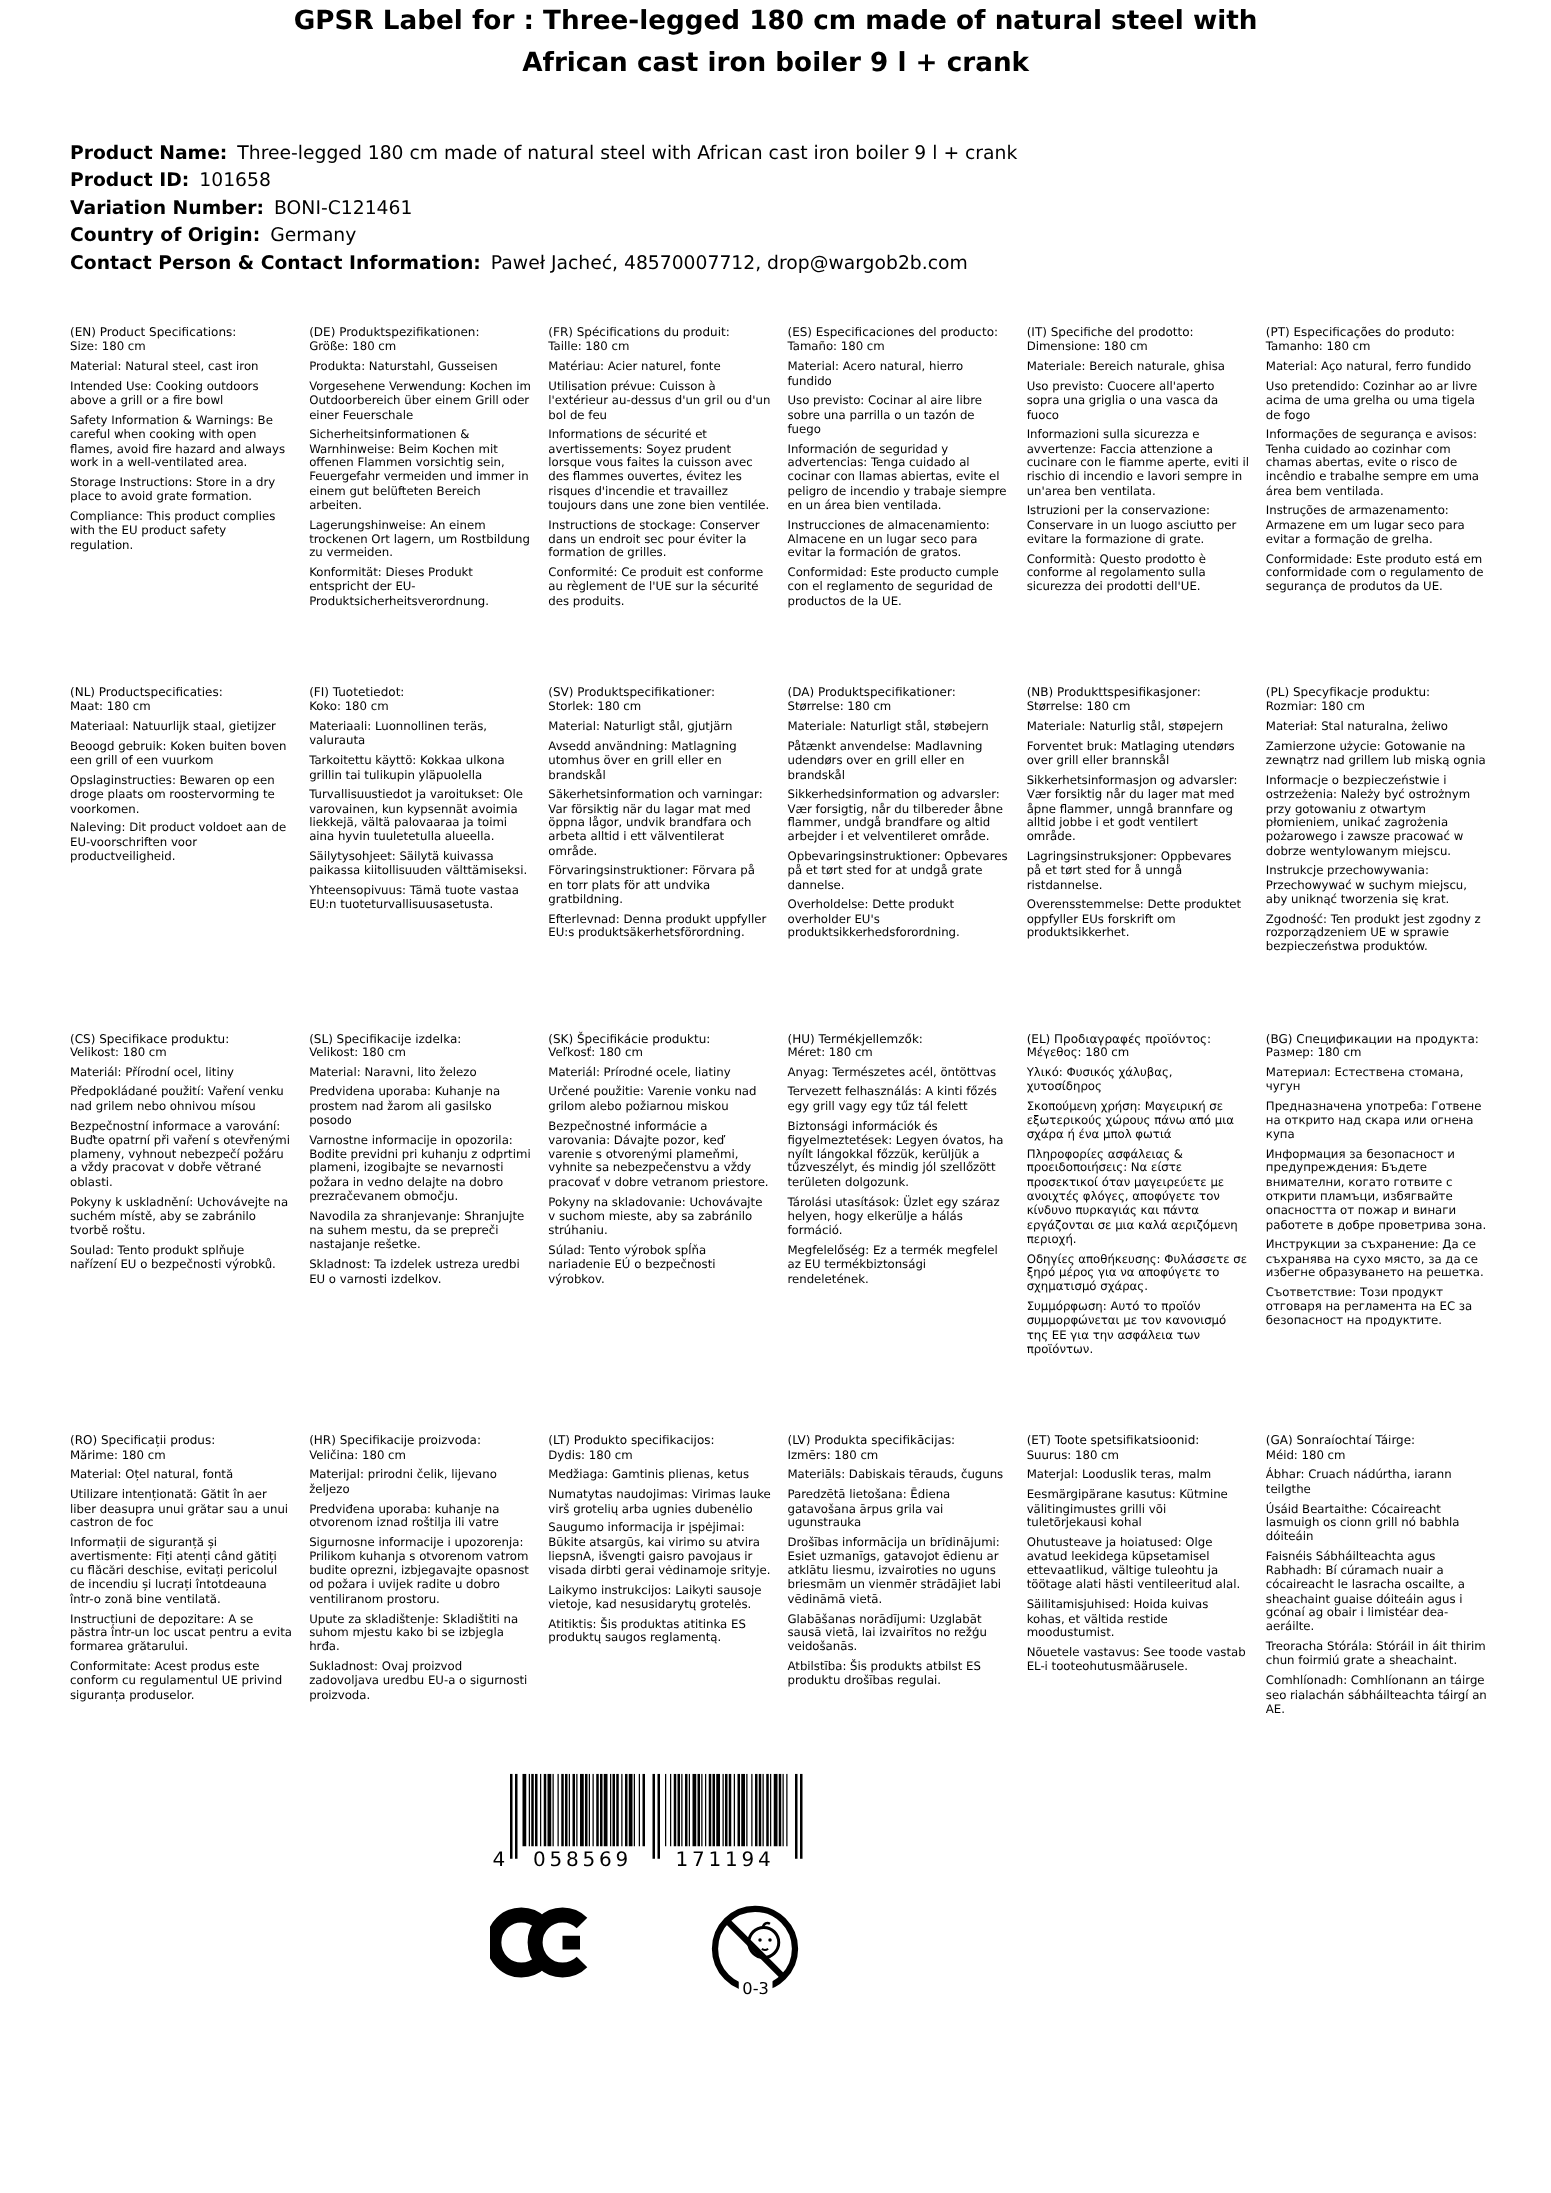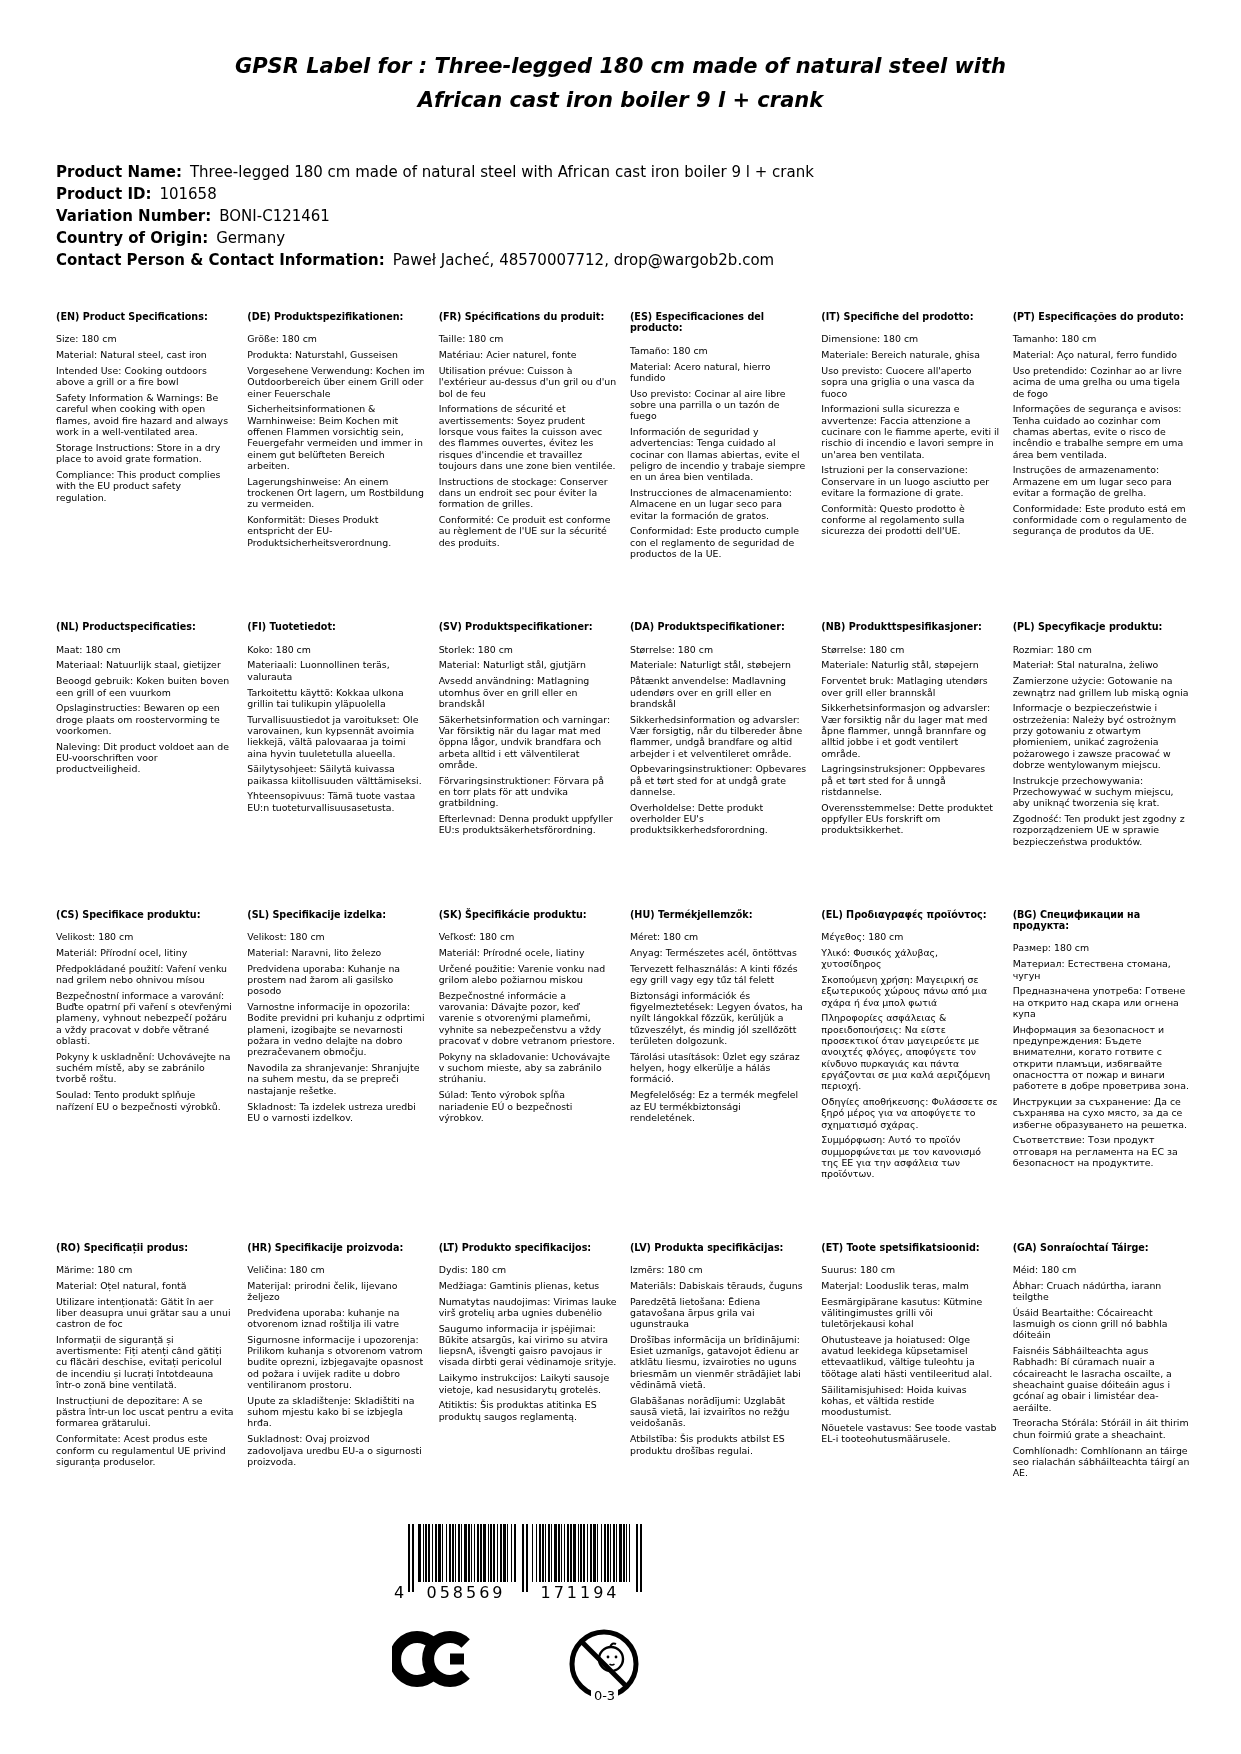--- a/index.html
+++ b/index.html
@@ -2,38 +2,38 @@
 <html><head>
 <meta charset="utf-8">
 <style>
   * { margin:0; padding:0; box-sizing:border-box; }
   html,body { background:#ffffff; }
   body {
     width:1241px; min-height:1754px; margin:0 auto;
     font-family:"DejaVu Sans", sans-serif; color:#000;
   }
   .page-title {
-    padding-top:50px; margin:0 auto; max-width:850px;
-    text-align:center; font-size:21px; line-height:1.6; font-weight:bold;font-style:italic;
+    margin:0 auto; max-width:850px;
+    text-align:center; font-size:21px; line-height:1.6; font-weight:bold;
   }
   .product-info { margin:44px 60px 0 56px; font-size:15px; line-height:22px; }
   .info-row { white-space:nowrap; overflow:hidden; }
   .info-label { font-weight:bold; }
   .info-value { margin-left:8px; }
   .lang-grid {
     display:grid; grid-template-columns:repeat(6, 1fr);
     column-gap:13px; row-gap:62px;
     margin:40px 50px 0 56px;
     font-size:9.4px; line-height:11.3px;
     align-items:start;
   }
   .lang-block { word-wrap:break-word; }
-  .lang-heading { font-weight:bold; font-size:9.6px; }
+  .lang-heading { font-weight:normal; font-size:9.6px; }
   .lang-para { margin-top:4.5px; }
-  .lang-para:first-of-type { margin-top:11px; }
+  .lang-para:first-of-type { margin-top:0; }
   .footer { margin:46px 0 0 388px; width:300px; padding-bottom:30px; }
   .barcode-svg { display:block; }
   .barcode-svg rect { fill:#000; }
   .bc-digit { font-family:"DejaVu Sans", sans-serif; font-size:16px; letter-spacing:3px; fill:#000; }
   .bc-digit-left { letter-spacing:0; }
   .footer-icons { display:flex; align-items:flex-start; gap:86px; margin:26px 0 0 4px; }
   .ce-svg path, .ce-svg line { stroke:#000; fill:none; }
   .age-svg circle.ring, .age-svg line, .age-svg path, .age-svg circle.face { stroke:#000; fill:none; }
   .age-label { font-family:"DejaVu Sans", sans-serif; font-size:13px; fill:#000; }
 </style>

